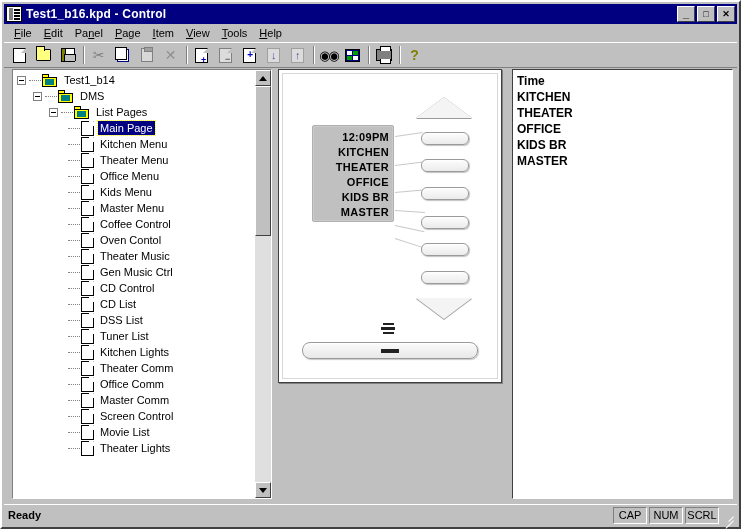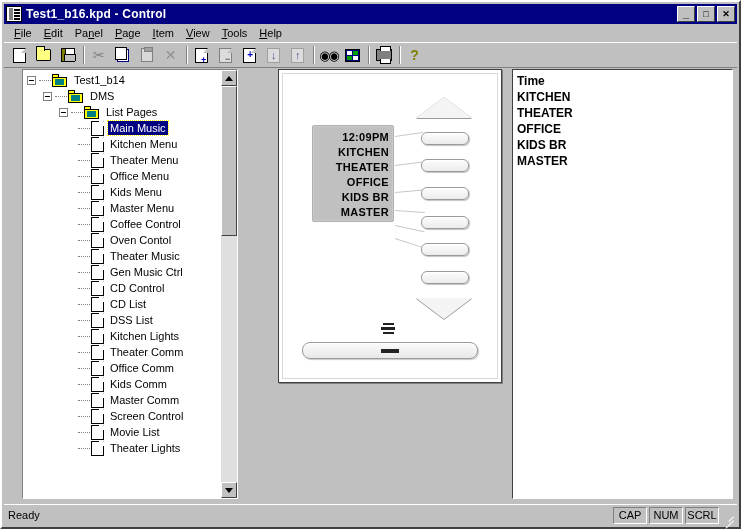--- a/index.html
+++ b/index.html
@@ -188,21 +188,21 @@
     content: "\2191"; position: absolute; left: 3px; top: 0px;
     font-size: 11px; color: #5050a0;
   }
   
   .client {
     position: absolute; left: 2px; top: 66px; right: 2px; bottom: 25px;
     background: #c0c0c0;
   }
   
   .tree-panel {
-    position: absolute; left: 18px; top: 1px; width: 216px; bottom: 3px;
+    position: absolute; left: 8px; top: 1px; width: 260px; bottom: 3px;
     background: #ffffff;
     border-top: 1px solid #808080; border-left: 1px solid #808080;
     border-right: 1px solid #ffffff; border-bottom: 1px solid #ffffff;
     overflow: hidden;
     text-align: center;
   }
   .tree-inner {
     position: absolute; left: 0; top: 0; right: 16px; bottom: 0;
     overflow: hidden; padding: 2px 0 0 4px;
   }
@@ -392,21 +392,21 @@
   }
   
   .statusbar {
     position: absolute; left: 2px; right: 2px; bottom: 2px; height: 21px;
     background: #c0c0c0;
     border-top: 1px solid #ffffff;
     display: flex; align-items: center;
   }
   .status-left {
     flex: 1 1 auto; padding-left: 4px;
-    font-size: 11px; color: #000000;
+    font-size: 11px; color: #000000; font-weight: bold;
   }
   .status-pane {
     width: 34px; height: 17px; margin-right: 2px;
     border-top: 1px solid #808080; border-left: 1px solid #808080;
     border-right: 1px solid #ffffff; border-bottom: 1px solid #ffffff;
     display: flex; align-items: center; justify-content: center;
     font-size: 11px; color: #000000;
   }
   .grip {
     width: 14px; height: 14px; margin-right: 2px; position: relative;
@@ -554,21 +554,21 @@
           <div class="tlabel">List Pages</div>
         </div>
 
         <div id="page-nodes">
             <div class="tnode">
               <div class="indent" style="width: 51px;"></div>
               <div class="dashline"></div>
               <div class="ico-doc">
                 <i></i>
               </div>
-              <div class="tlabel selected">Main Music</div>
+              <div class="tlabel selected">Main Page</div>
             </div>
             <div class="tnode">
               <div class="indent" style="width: 51px;"></div>
               <div class="dashline"></div>
               <div class="ico-doc">
                 <i></i>
               </div>
               <div class="tlabel">Kitchen Menu</div>
             </div>
             <div class="tnode">
@@ -658,45 +658,45 @@
                 <i></i>
               </div>
               <div class="tlabel">DSS List</div>
             </div>
             <div class="tnode">
               <div class="indent" style="width: 51px;"></div>
               <div class="dashline"></div>
               <div class="ico-doc">
                 <i></i>
               </div>
+              <div class="tlabel">Tuner List</div>
+            </div>
+            <div class="tnode">
+              <div class="indent" style="width: 51px;"></div>
+              <div class="dashline"></div>
+              <div class="ico-doc">
+                <i></i>
+              </div>
               <div class="tlabel">Kitchen Lights</div>
             </div>
             <div class="tnode">
               <div class="indent" style="width: 51px;"></div>
               <div class="dashline"></div>
               <div class="ico-doc">
                 <i></i>
               </div>
               <div class="tlabel">Theater Comm</div>
             </div>
             <div class="tnode">
               <div class="indent" style="width: 51px;"></div>
               <div class="dashline"></div>
               <div class="ico-doc">
                 <i></i>
               </div>
               <div class="tlabel">Office Comm</div>
-            </div>
-            <div class="tnode">
-              <div class="indent" style="width: 51px;"></div>
-              <div class="dashline"></div>
-              <div class="ico-doc">
-                <i></i>
-              </div>
-              <div class="tlabel">Kids Comm</div>
             </div>
             <div class="tnode">
               <div class="indent" style="width: 51px;"></div>
               <div class="dashline"></div>
               <div class="ico-doc">
                 <i></i>
               </div>
               <div class="tlabel">Master Comm</div>
             </div>
             <div class="tnode">

